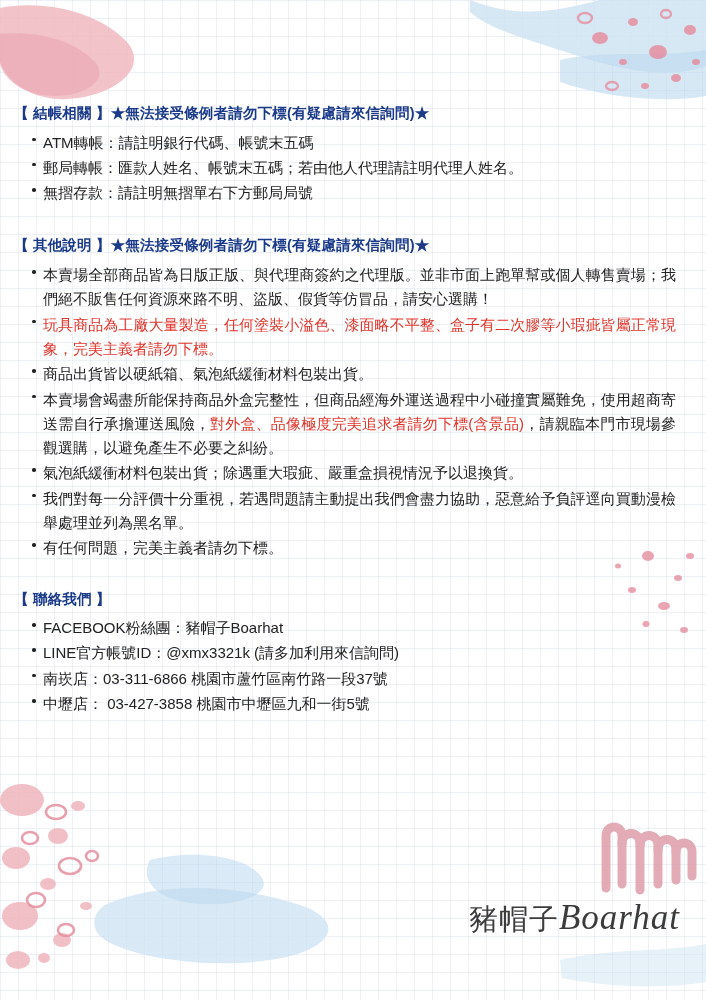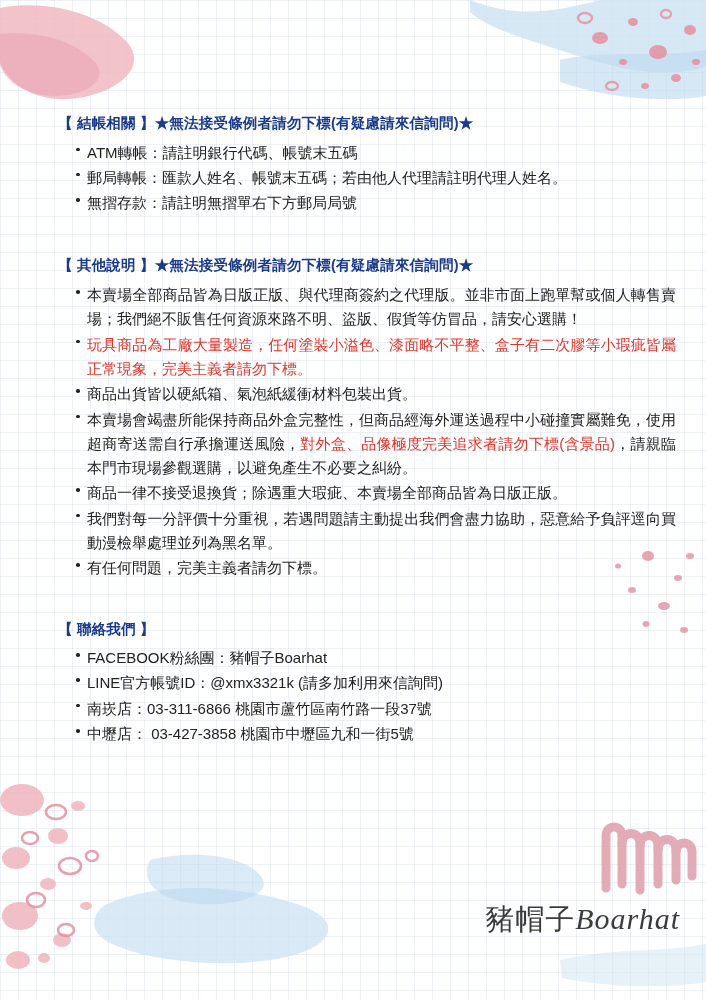--- a/index.html
+++ b/index.html
@@ -36,22 +36,21 @@
   
   #content {
     position: absolute;
     left: 0;
     top: 0;
     width: 706px;
     padding: 0;
   }
 
   .section {
-    margin: 14px 0 0 0;
-    padding-left: 44px;
+    margin: 4px 0 0 0;
   }
 
   .sec-head {
     font-size: 14.5px;
     font-weight: bold;
     color: #1b3b8a;
     line-height: 1.35;
     margin: 0 0 7px 14px;
     letter-spacing: 0.2px;
   }
@@ -92,21 +91,21 @@
     right: 26px;
     bottom: 60px;
     font-size: 29px;
     color: #3b3b3b;
     letter-spacing: 1px;
     white-space: nowrap;
   }
   #logo .latin {
     font-family: "Liberation Serif", serif;
     font-style: italic;
-    font-size: 30px;
+    font-size: 35px;
   }
 </style>
 </head>
 <body>
 
 <div id="bg-grid"></div>
 
 <div id="decor">
 
   <svg width="706" height="1000" viewBox="0 0 706 1000" style="position:absolute;inset:0;">
@@ -195,21 +194,21 @@
 
   <div class="gap-a"></div>
 
   <div class="section">
     <div class="sec-head">【 其他說明 】★無法接受條例者請勿下標(有疑慮請來信詢問)★</div>
     <ul class="bullets">
       <li><span>本賣場全部商品皆為日版正版、與代理商簽約之代理版。並非市面上跑單幫或個人轉售賣場；我們絕不販售任何資源來路不明、盜版、假貨等仿冒品，請安心選購！</span></li>
       <li><span class="red">玩具商品為工廠大量製造，任何塗裝小溢色、漆面略不平整、盒子有二次膠等小瑕疵皆屬正常現象，完美主義者請勿下標。</span></li>
       <li><span>商品出貨皆以硬紙箱、氣泡紙緩衝材料包裝出貨。</span></li>
       <li><span>本賣場會竭盡所能保持商品外盒完整性，但商品經海外運送過程中小碰撞實屬難免，使用超商寄送需自行承擔運送風險，</span><span class="red">對外盒、品像極度完美追求者請勿下標(含景品)</span><span>，請親臨本門市現場參觀選購，以避免產生不必要之糾紛。</span></li>
-      <li><span>商品一律不接受退換貨；除遇重大瑕疵、本賣場全部商品皆為日版正版。</span></li>
+      <li><span>氣泡紙緩衝材料包裝出貨；除遇重大瑕疵、嚴重盒損視情況予以退換貨。</span></li>
       <li><span>我們對每一分評價十分重視，若遇問題請主動提出我們會盡力協助，惡意給予負評逕向買動漫檢舉處理並列為黑名單。</span></li>
       <li><span>有任何問題，完美主義者請勿下標。</span></li>
     </ul>
   </div>
 
   <div class="gap-b"></div>
 
   <div class="section">
     <div class="sec-head">【 聯絡我們 】</div>
     <ul class="bullets">

